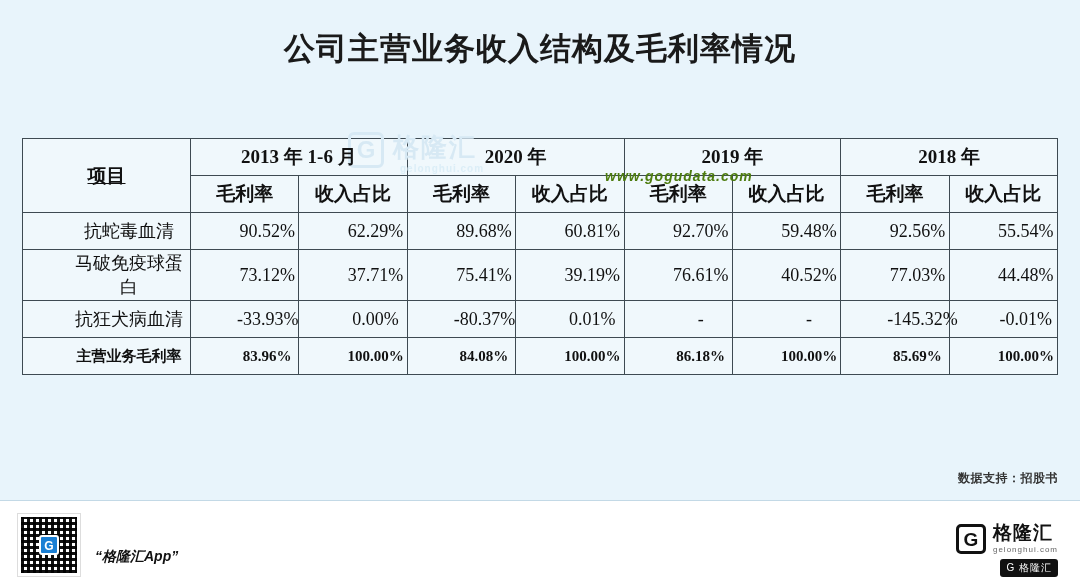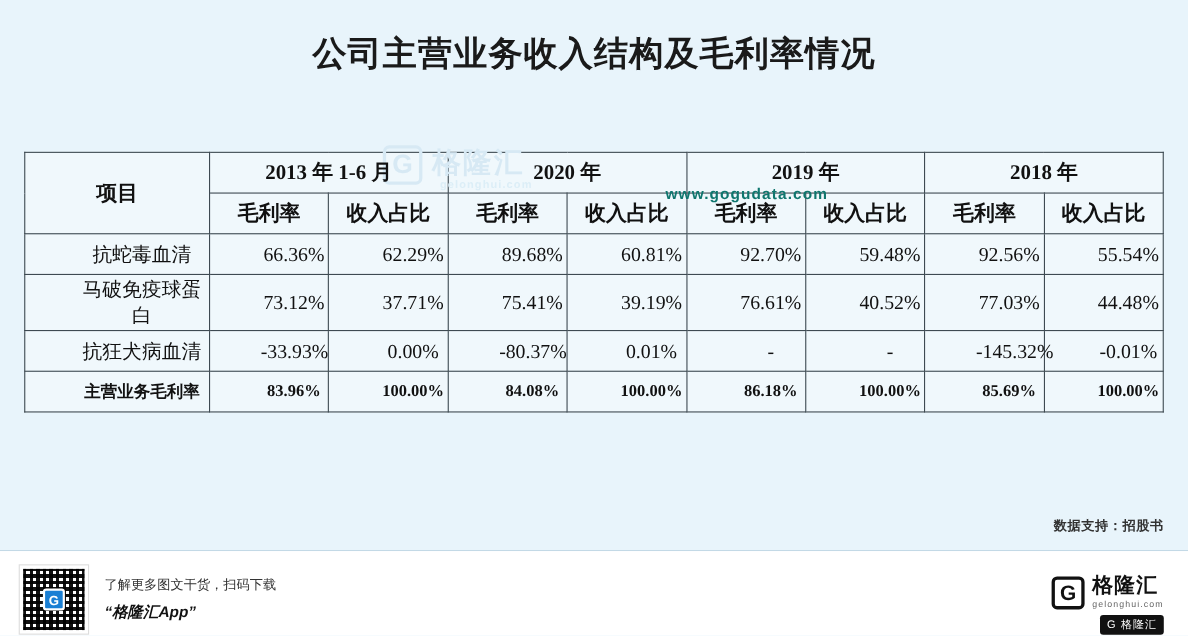--- a/index.html
+++ b/index.html
@@ -46,21 +46,21 @@
   table.main th {
     font-size: 19px;
     font-weight: bold;
     height: 37px;
   }
   table.main td {
     font-size: 18px;
     height: 37px;
     padding-left: 46px;
   }
-  .col-item { width: 168px; }
+  .col-item { width: 168px; text-decoration: underline; }
   .item-head {
     font-size: 20px;
     font-weight: bold;
   }
   td.item-label {
     font-size: 18px;
   }
   tr.total td {
     font-weight: bold;
     font-size: 15px;
@@ -80,22 +80,23 @@
   }
   .wm-big {
     left: 560px; top: 128px;
     font-size: 30px;
     letter-spacing: 2px;
     color: #d2e6f2;
   }
   .wm-sub {
     left: 605px; top: 168px;
     font-size: 14px;
-    color: #0f766e;
-    letter-spacing: 1px;
+    color: #4d7c0f;
+    letter-spacing: 1px;
+    font-style: italic;
   }
   .wm-gl {
     left: 393px; top: 130px;
     font-size: 26px;
     color: #d7e9f4;
     letter-spacing: 2px;
   }
   .wm-gl-sub {
     left: 400px; top: 163px;
     font-size: 10px;
@@ -246,21 +247,21 @@
         <th>收入占比</th>
         <th>毛利率</th>
         <th>收入占比</th>
         <th>毛利率</th>
         <th>收入占比</th>
       </tr>
     </thead>
     <tbody>
       <tr>
         <td class="item-label">抗蛇毒血清</td>
-        <td>66.36%</td>
+        <td>90.52%</td>
         <td>62.29%</td>
         <td>89.68%</td>
         <td>60.81%</td>
         <td>92.70%</td>
         <td>59.48%</td>
         <td>92.56%</td>
         <td>55.54%</td>
       </tr>
       <tr>
         <td class="item-label">马破免疫球蛋白</td>
@@ -299,21 +300,20 @@
   </table>
 </div>
 
 <div class="source">数据支持：招股书</div>
 <div class="divider"></div>
 
 <div class="footer">
   <div class="qr">
     <div class="qr-center">G</div>
   </div>
-  <div class="foot-text1">了解更多图文干货，扫码下载</div>
   <div class="foot-text2">“格隆汇App”</div>
   <div class="logo">
     <div class="logo-mark">G</div>
     <div>
       <div class="logo-cn">格隆汇</div>
       <div class="logo-en">gelonghui.com</div>
     </div>
   </div>
   <div class="logo-alt">G 格隆汇</div>
 </div>

